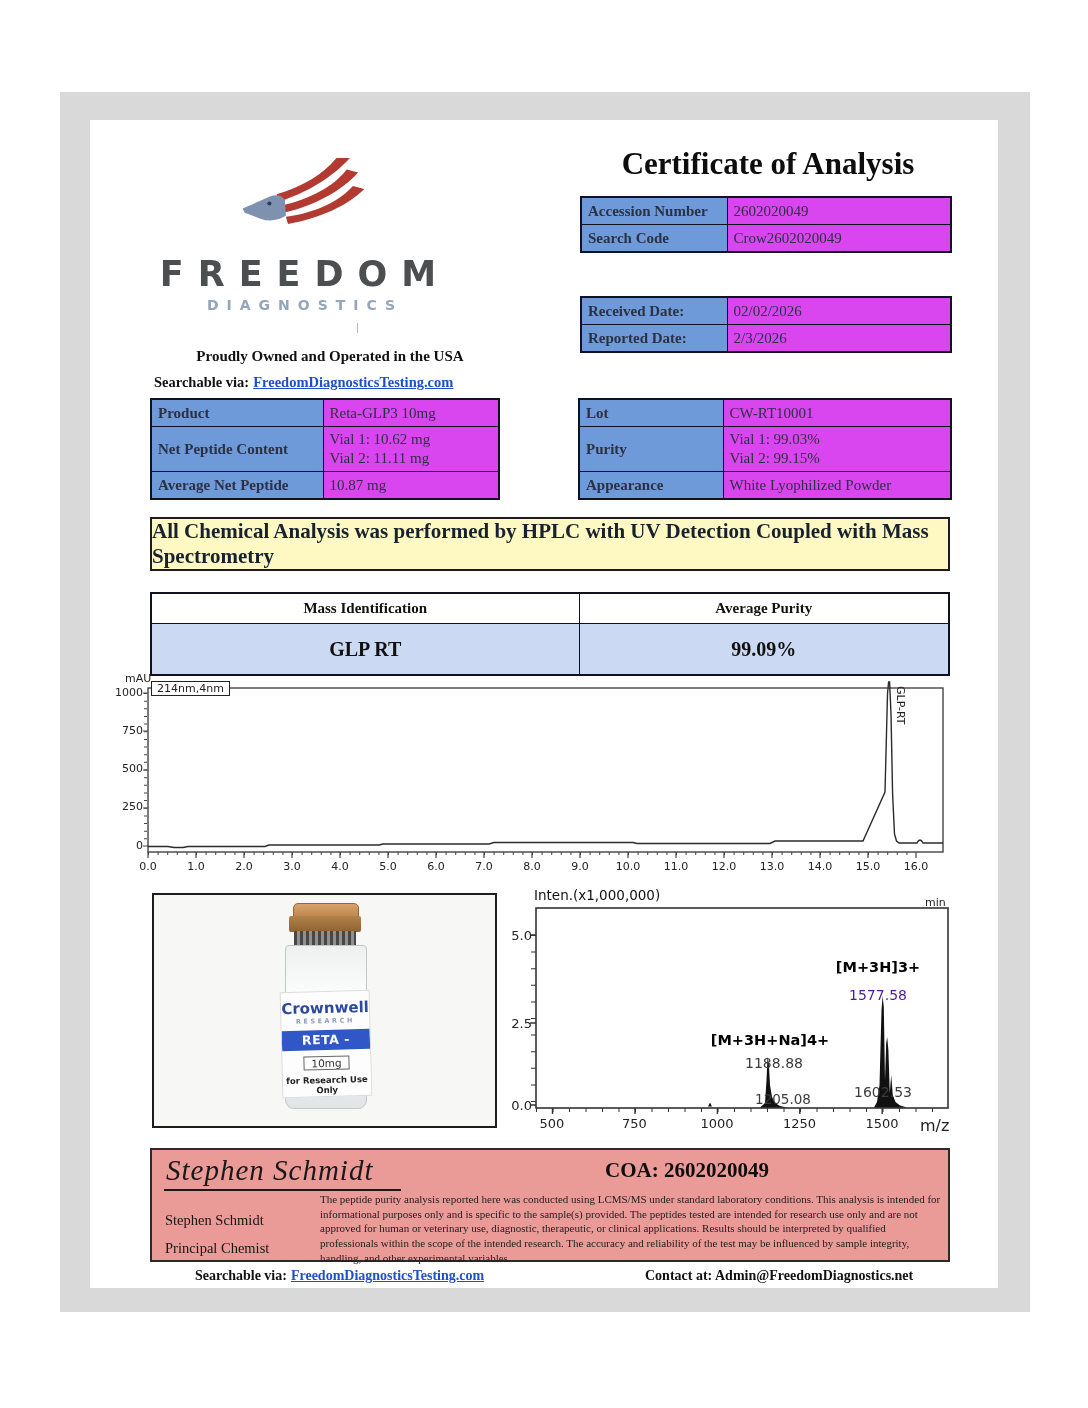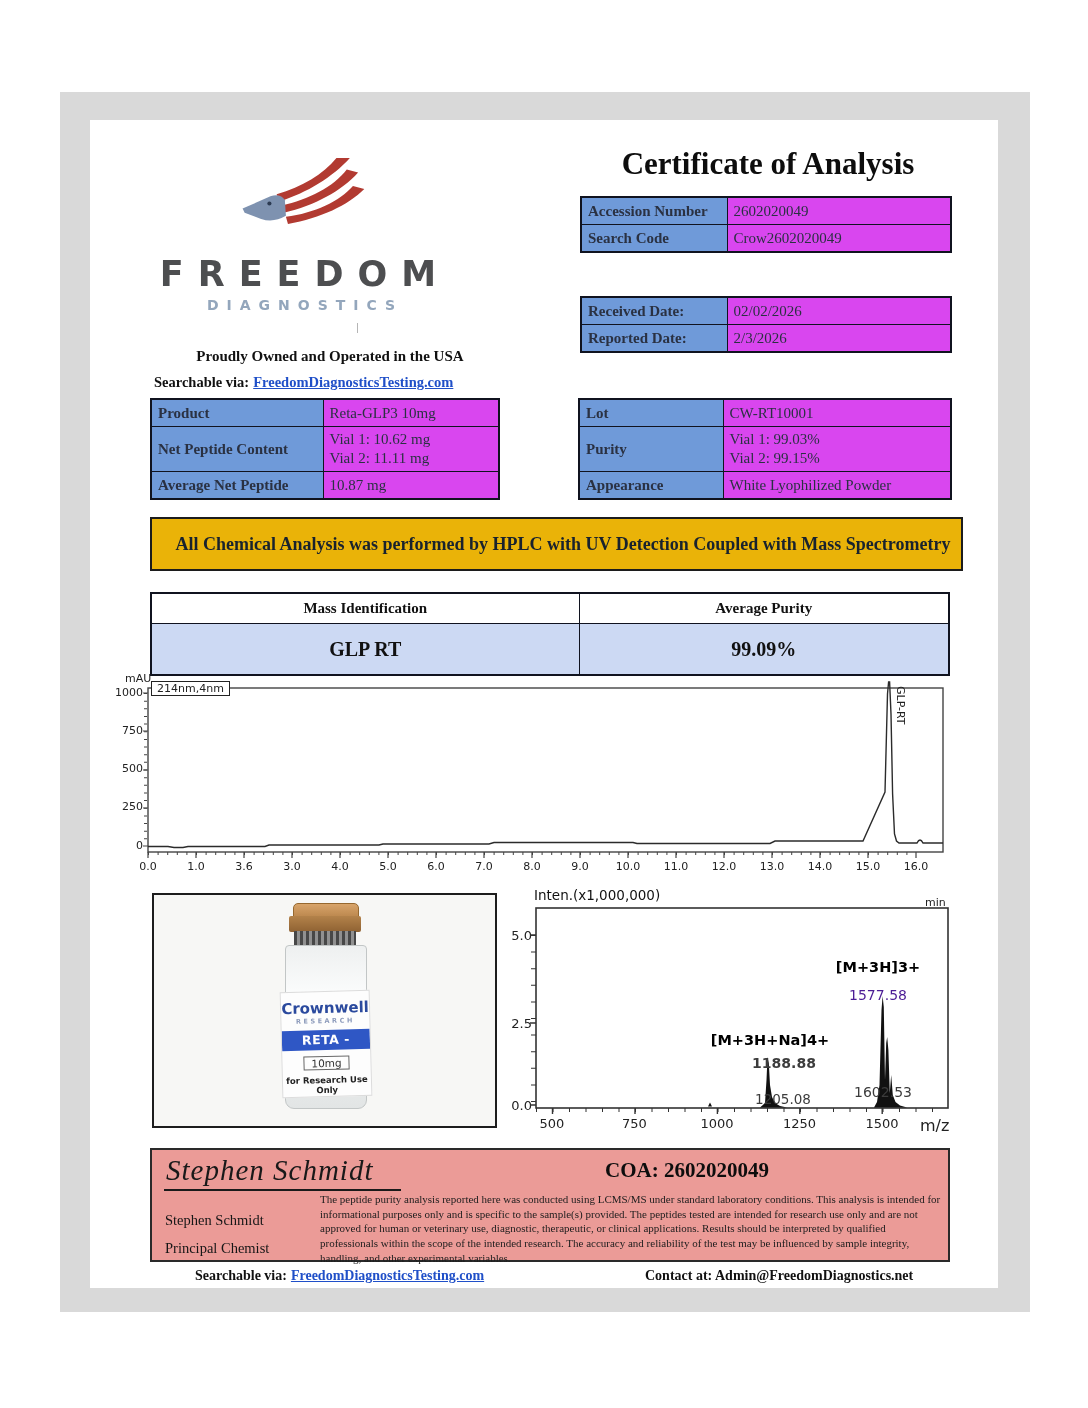--- a/index.html
+++ b/index.html
@@ -15,21 +15,21 @@
   a.doclink{color:#1f4fc8;font-weight:bold;text-decoration:underline;margin-left:4px;}
   .doc-title{font-size:31px;font-weight:bold;text-align:center;color:#0d0d0d;}
   
   table.ctab{border-collapse:collapse;table-layout:fixed;font-size:15px;}
   table.ctab td{border:1.5px solid #10131f;padding:1px 6px;vertical-align:middle;color:#2a3142;}
   table.ctab{border:2.5px solid #10131f;}
   td.lbl{background:#6f9ad9;font-weight:bold;color:#0b0e1a;}
   td.val{background:#d946ef;}
   .two-line{line-height:1.25;display:block;}
   
-  .banner{background:#eab308;border:2px solid #1c1c1c;display:flex;align-items:center;justify-content:center;font-weight:bold;font-size:18px;color:#18222e;padding-left:13px;}
+  .banner{background:#fef9c3;border:2px solid #1c1c1c;display:flex;align-items:center;justify-content:center;font-weight:bold;font-size:21px;color:#18222e;}
   table.ptab{border-collapse:collapse;table-layout:fixed;width:800px;border:2px solid #10131f;}
   table.ptab td{border:1.5px solid #10131f;text-align:center;}
   .phead{background:#fff;font-weight:bold;font-size:15px;height:27px;}
   .pval{background:#ccd9f3;font-weight:bold;font-size:20px;height:48px;}
   
   .chart-label{position:absolute;font-family:"DejaVu Sans",sans-serif;color:#222;}
   .tick-row{position:absolute;display:flex;justify-content:space-between;}
   .tick-row span{display:inline-block;text-align:center;font-family:"DejaVu Sans",sans-serif;color:#222;}
   .ytick{position:absolute;text-align:right;font-family:"DejaVu Sans",sans-serif;color:#222;}
   .chan-box{position:absolute;border:1.5px solid #222;background:#fff;font-family:"DejaVu Sans",sans-serif;font-size:11px;padding:0 5px;color:#222;z-index:2;}
@@ -184,21 +184,21 @@
         <path d="M43 21 h-5 M43 59 h-5 M43 98 h-5 M43 136 h-5 M43 174 h-5" stroke="#444" stroke-width="1.2" fill="none"></path>
         <line x1="43" y1="181.5" x2="811" y2="181.5" stroke="#444" stroke-width="3" stroke-dasharray="1 8.6"></line>
         <path d="M43 180 v6 m48 -6 v6 m48 -6 v6 m48 -6 v6 m48 -6 v6 m48 -6 v6 m48 -6 v6 m48 -6 v6 m48 -6 v6 m48 -6 v6 m48 -6 v6 m48 -6 v6 m48 -6 v6 m48 -6 v6 m48 -6 v6 m48 -6 v6 m48 -6 v6" stroke="#444" stroke-width="1.2" fill="none"></path>
         <path d="M43 174.5 h20 l6 1 h9 l5 -1 h77 l4 -1.5 h110 l4 -1 h106 l5 -1.5 h139 l4 1 h133 l5 -2.5 h88
                  L780 120 L782.5 22 L783.6 10 L784.6 10 L786 42 L787.6 122 L789.5 162 L791.5 169 L794 171 h18 q3 -6 6 0 h20" fill="none" stroke="#2b2b2b" stroke-width="1.4"></path>
       </svg>
       <span class="vpeak" style="left:789px;top:14px;">GLP-RT</span>
       <div class="tick-row" style="left:26px;top:188px;width:802px;">
         <span style="width:34px;font-size:11px;">0.0</span>
           <span style="width:34px;font-size:11px;">1.0</span>
-          <span style="width:34px;font-size:11px;">3.6</span>
+          <span style="width:34px;font-size:11px;">2.0</span>
           <span style="width:34px;font-size:11px;">3.0</span>
           <span style="width:34px;font-size:11px;">4.0</span>
           <span style="width:34px;font-size:11px;">5.0</span>
           <span style="width:34px;font-size:11px;">6.0</span>
           <span style="width:34px;font-size:11px;">7.0</span>
           <span style="width:34px;font-size:11px;">8.0</span>
           <span style="width:34px;font-size:11px;">9.0</span>
           <span style="width:34px;font-size:11px;">10.0</span>
           <span style="width:34px;font-size:11px;">11.0</span>
           <span style="width:34px;font-size:11px;">12.0</span>
@@ -235,21 +235,21 @@
         <path d="M16 50 h-6 M16 138 h-6 M16 220 h-6" stroke="#333" stroke-width="1.4" fill="none"></path>
         <line x1="16" y1="225" x2="428" y2="225" stroke="#333" stroke-width="4" stroke-dasharray="1 15.5"></line>
         <path d="M32.5 223 v6 M115 223 v6 M197.4 223 v6 M279.8 223 v6 M362.2 223 v6" stroke="#333" stroke-width="1.4" fill="none"></path>
         <path d="M188 221.5 l2 -4 l2 4 Z" fill="#111"></path>
         <path d="M240 222.5 L245 218 L246.5 195 L247.5 172 L248.8 178 L250 200 L252 212 L255 218 L260 221 L267 222.5 Z" fill="#111"></path>
         <path d="M354 222.5 L357 217 L359.5 200 L361.5 125 L362.6 111 L363.8 122 L365 195 L366.2 158 L367.2 152 L368.4 165 L369.8 208 L371.2 190 L372.8 210 L375.5 217 L380 220.5 L387 222.5 Z" fill="#111"></path>
       </svg>
       <span class="msann" style="left:298px;top:74px;width:120px;font-size:14.5px;font-weight:bold;color:#000;">[M+3H]3+</span>
       <span class="msann" style="left:303px;top:102px;width:110px;font-size:14px;color:#4c1d95;">1577.58</span>
       <span class="msann" style="left:185px;top:147px;width:130px;font-size:14.5px;font-weight:bold;color:#000;">[M+3H+Na]4+</span>
-      <span class="msann" style="left:209px;top:170px;width:110px;font-size:14px;color:#3c3c3c;font-weight:bold;">1188.88</span>
+      <span class="msann" style="left:199px;top:170px;width:110px;font-size:14px;color:#3c3c3c;">1188.88</span>
       <span class="msann" style="left:213px;top:206px;width:100px;font-size:13.5px;color:#3c3c3c;">1205.08</span>
       <span class="msann" style="left:315px;top:199px;width:96px;font-size:14px;color:#3c3c3c;">1602.53</span>
       <div class="tick-row" style="left:10px;top:231px;width:374px;">
         <span style="width:44px;font-size:13px;">500</span>
           <span style="width:44px;font-size:13px;">750</span>
           <span style="width:44px;font-size:13px;">1000</span>
           <span style="width:44px;font-size:13px;">1250</span>
           <span style="width:44px;font-size:13px;">1500</span>
       </div>
       <span class="chart-label" style="left:400px;top:231px;font-size:16px;">m/z</span>

